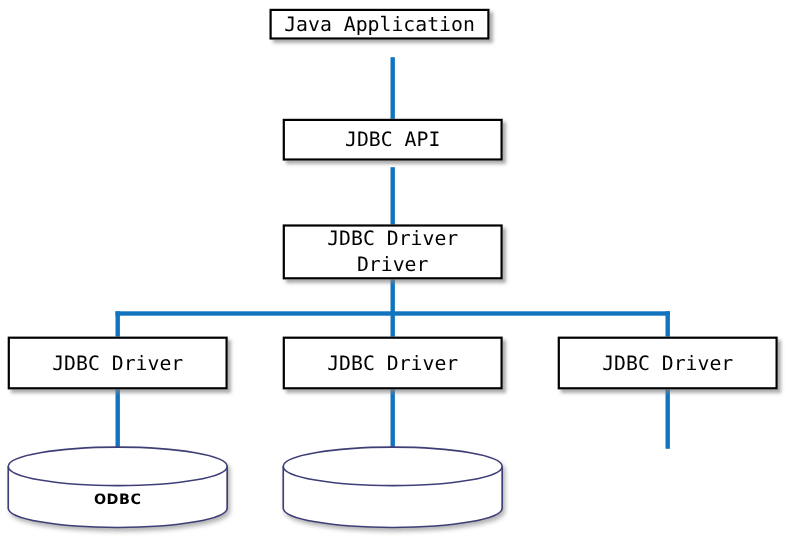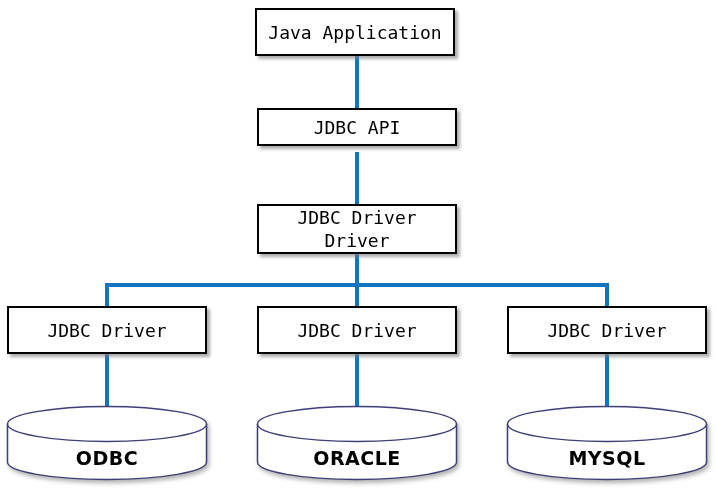--- a/index.html
+++ b/index.html
@@ -51,41 +51,41 @@
     stroke:var(--cylinder-border);
     stroke-width:1.5;
   }
   .cylinder .db-label{
     position:absolute;
     left:0;right:0;
     top:42px;
     text-align:center;
     font-family:"DejaVu Sans","Liberation Sans",sans-serif;
     font-weight:bold;
-    font-size:19px;
+    font-size:13px;
     letter-spacing:0.5px;
     color:var(--text);
   }
 </style>
 </head>
 <body>
 
 <div id="canvas">
 
   <div class="connector" style="left:355px;top:52px;width:4px;height:57px;"></div>
   <div class="connector" style="left:355px;top:152px;width:4px;height:53px;"></div>
   <div class="connector" style="left:355px;top:253px;width:4px;height:54px;"></div>
   <div class="connector" style="left:105px;top:283px;width:504px;height:4px;"></div>
   <div class="connector" style="left:105px;top:283px;width:4px;height:24px;"></div>
   <div class="connector" style="left:605px;top:283px;width:4px;height:24px;"></div>
   <div class="connector" style="left:105px;top:353px;width:4px;height:55px;"></div>
   <div class="connector" style="left:355px;top:353px;width:4px;height:55px;"></div>
   <div class="connector" style="left:605px;top:353px;width:4px;height:55px;"></div>
 
-  <div class="node" style="left:255px;top:8px;height:48px;">
+  <div class="node" style="left:245px;top:8px;height:28px;">
     <span>Java Application</span>
   </div>
 
   <div class="node" style="left:257px;top:108px;height:38px;">
     <span>JDBC API</span>
   </div>
 
   <div class="node" style="left:257px;top:204px;height:50px;">
     <span>JDBC Driver</span>
     <span>Driver</span>
@@ -109,24 +109,16 @@
       <ellipse class="cyl-stroke" cx="101" cy="19" rx="99.5" ry="17.5"></ellipse>
     </svg>
     <div class="db-label">ODBC</div>
   </div>
 
   <div class="cylinder" style="left:256px;top:405px;">
     <svg width="202" height="77" viewBox="0 0 202 77">
       <path class="cyl-stroke" d="M 1.5 19 L 1.5 57 A 99.5 17.5 0 0 0 200.5 57 L 200.5 19"></path>
       <ellipse class="cyl-stroke" cx="101" cy="19" rx="99.5" ry="17.5"></ellipse>
     </svg>
-    <div class="db-label">ORACLE</div>
   </div>
 
-  <div class="cylinder" style="left:506px;top:405px;">
-    <svg width="202" height="77" viewBox="0 0 202 77">
-      <path class="cyl-stroke" d="M 1.5 19 L 1.5 57 A 99.5 17.5 0 0 0 200.5 57 L 200.5 19"></path>
-      <ellipse class="cyl-stroke" cx="101" cy="19" rx="99.5" ry="17.5"></ellipse>
-    </svg>
-    <div class="db-label">MYSQL</div>
-  </div>
 
 </div>
 
 </body></html>

